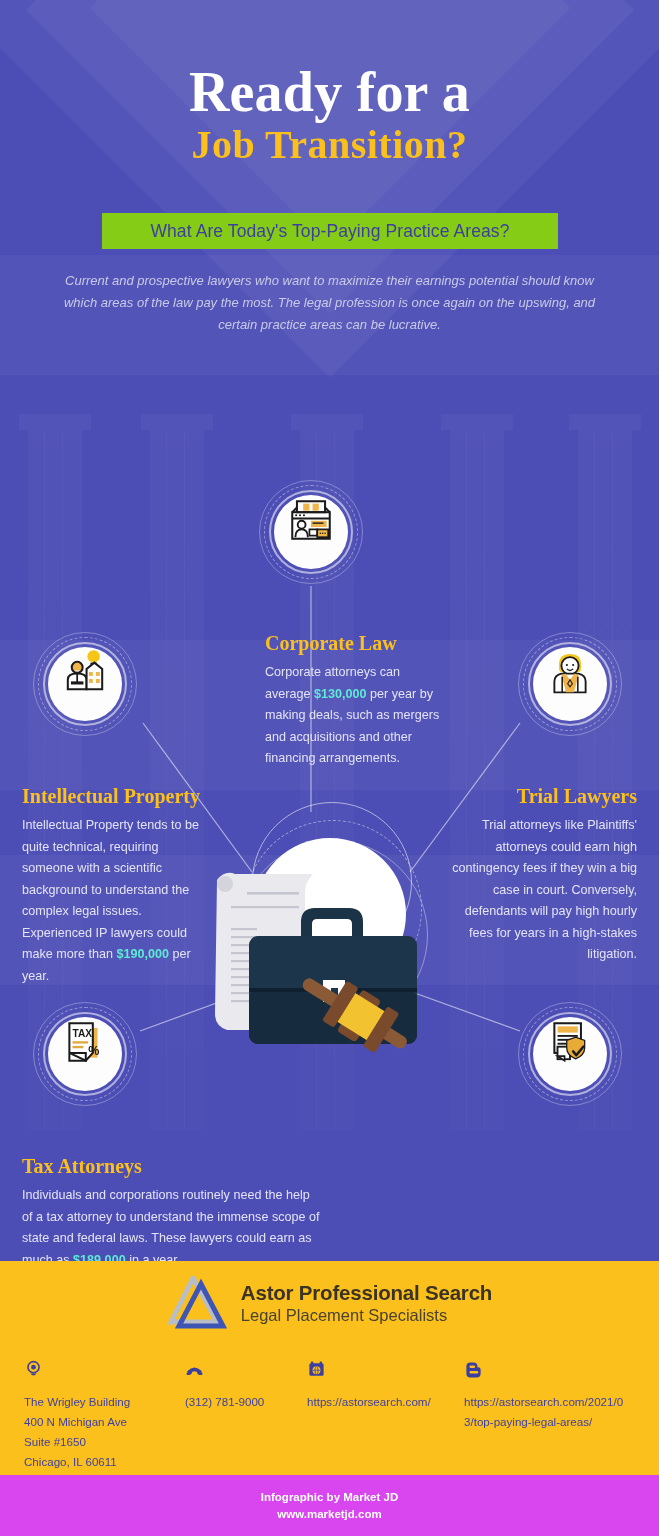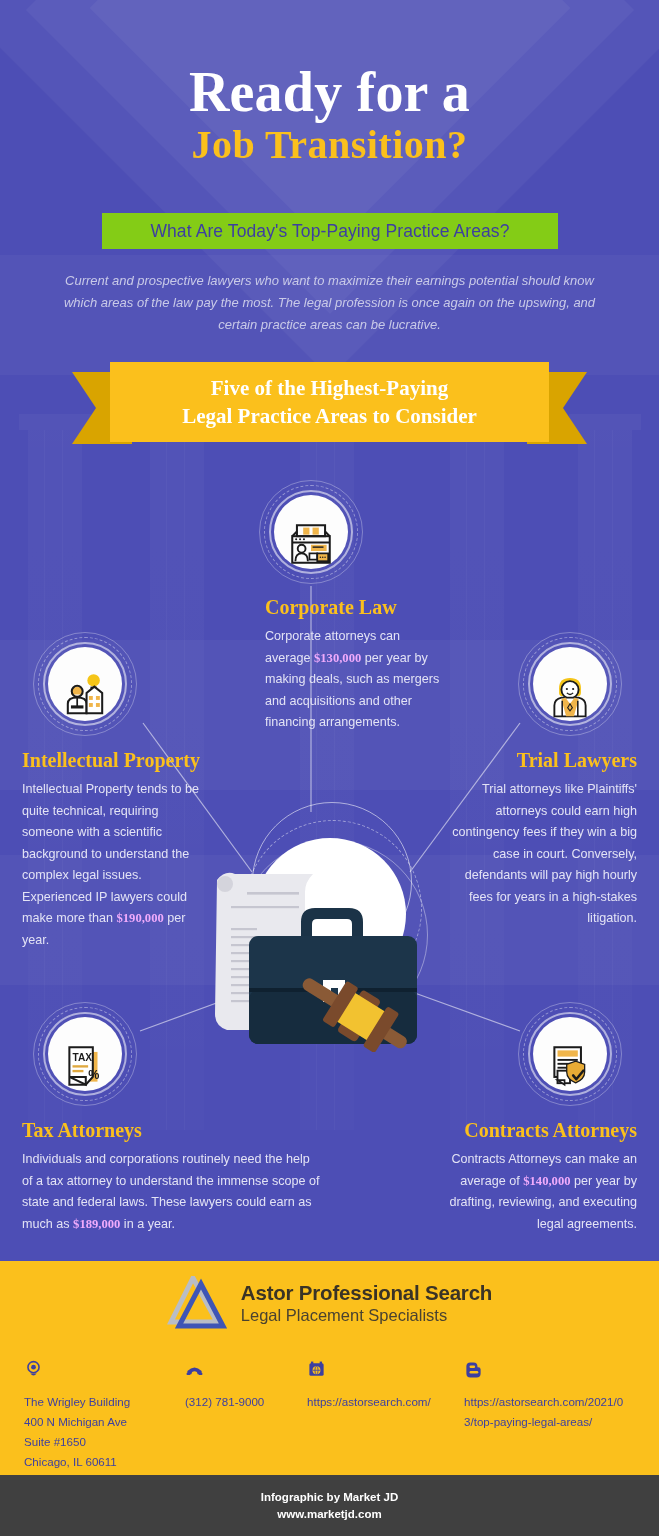--- a/index.html
+++ b/index.html
@@ -54,44 +54,44 @@
   .ring-solid{border:1.4px solid rgba(255,255,255,0.55);}
   .ring-dash{border:1.4px dashed rgba(255,255,255,0.45);}
   .white-disc{position:absolute;border-radius:50%;background:#fff;}
 
   
   .node{position:absolute;width:104px;height:104px;}
   .node .halo{position:absolute;inset:0;border-radius:50%;border:1.3px solid rgba(255,255,255,.30);}
   .node .halo2{position:absolute;inset:5px;border-radius:50%;border:1.3px dashed rgba(255,255,255,.40);}
   .node .halo3{position:absolute;inset:10px;border-radius:50%;border:2.4px solid rgba(255,255,255,.55);}
   .node .disc{position:absolute;inset:15px;border-radius:50%;background:#fdfdfd;
-              display:flex;align-items:flex-end;justify-content:center;}
+              display:flex;align-items:flex-start;justify-content:center;}
   .node .disc svg{width:50px;height:50px;}
 
   
-  .blk{position:absolute;}
+  .blk{position:absolute;margin-top:36px;}
   .blk h3{margin:0 0 6px 0;font-family:"Liberation Serif",serif;font-weight:bold;
           color:#fbc01c;font-size:20px;line-height:25px;}
   .blk p{margin:0;color:#e3e3f5;font-size:12.6px;line-height:21.5px;}
-  .blk b{color:#f0abfc;font-weight:bold;font-family:Liberation Serif, serif;}
+  .blk b{color:#5eead4;font-weight:bold;}
 
   
   .yellow{position:absolute;left:0;right:0;top:1261px;height:214px;background:#fbc01c;}
   .brand{position:absolute;left:0;right:0;top:1272px;height:62px;
          display:flex;align-items:center;justify-content:center;gap:14px;}
   .brand .logo{width:60px;height:54px;}
   .brand .bt1{font-size:20.5px;font-weight:bold;color:#3a3326;line-height:24px;letter-spacing:-.2px;}
   .brand .bt2{font-size:16.5px;color:#4a4230;line-height:21px;}
 
   .contacts{position:absolute;left:0;right:0;top:1360px;height:110px;padding-left:15px;}
   .ci{position:absolute;top:0;}
   .ci .gi{width:19px;height:19px;margin-bottom:9px;}
   .ci .ctxt{color:#3d3fa0;font-size:11.6px;line-height:20px;}
 
-  .botbar{position:absolute;left:0;right:0;top:1475px;height:61px;background:#404040;
+  .botbar{position:absolute;left:0;right:0;top:1475px;height:61px;background:#d946ef;
           display:flex;flex-direction:column;align-items:center;justify-content:center;}
   .botbar div{color:#ffffff;font-size:11.5px;font-weight:bold;line-height:17px;}
   .goldrule{position:absolute;left:0;right:0;top:1475px;height:2px;background:#8a6a10;}
 </style>
 </head>
 <body>
 
 <div class="page">
 
   <div class="bg-layer">
@@ -129,28 +129,20 @@
     <div class="t1">Ready for a</div>
     <div class="t2">Job Transition?</div>
   </div>
 
   <div class="subbox">
     <span>What Are Today's Top-Paying Practice Areas?</span>
   </div>
 
   <div class="lead">Current and prospective lawyers who want to maximize their earnings potential should know which areas of the law pay the most. The legal profession is once again on the upswing, and certain practice areas can be lucrative.</div>
 
-  <div class="ribbon-wrap">
-    <div class="rb-tail l"></div>
-    <div class="rb-tail r"></div>
-    <div class="rb-main">
-      <div>Five of  the Highest-Paying</div>
-      <div>Legal Practice Areas to Consider</div>
-    </div>
-  </div>
 
   <svg width="659" height="1536" style="position:absolute;left:0;top:0;pointer-events:none;">
     <line x1="311" y1="586" x2="311" y2="812" stroke="rgba(255,255,255,.55)" stroke-width="1.2"></line>
     <line x1="143" y1="723" x2="252" y2="872" stroke="rgba(255,255,255,.55)" stroke-width="1.2"></line>
     <line x1="520" y1="723" x2="410" y2="872" stroke="rgba(255,255,255,.55)" stroke-width="1.2"></line>
     <line x1="140" y1="1031" x2="252" y2="990" stroke="rgba(255,255,255,.55)" stroke-width="1.2"></line>
     <line x1="520" y1="1031" x2="412" y2="992" stroke="rgba(255,255,255,.55)" stroke-width="1.2"></line>
   </svg>
 
   <div>
@@ -318,24 +310,20 @@
   <div class="blk" style="left:452px;top:748px;width:185px;text-align:right;">
     <h3>Trial Lawyers</h3>
     <p><span>Trial attorneys like Plaintiffs' attorneys could earn high contingency fees if they win a big case in court. Conversely, defendants will pay high hourly fees for years in a high-stakes litigation.</span><b></b><span></span></p>
   </div>
 
   <div class="blk" style="left:22px;top:1118px;width:300px;">
     <h3>Tax Attorneys</h3>
     <p><span>Individuals and corporations routinely need the help of a tax attorney to understand the immense scope of state and federal laws. These lawyers could earn as much as </span><b>$189,000</b><span> in a year.</span></p>
   </div>
 
-  <div class="blk" style="left:437px;top:1118px;width:200px;text-align:right;">
-    <h3>Contracts Attorneys</h3>
-    <p><span>Contracts Attorneys can make an average of </span><b>$140,000</b><span> per year by drafting, reviewing, and executing legal agreements.</span></p>
-  </div>
 
   <div class="yellow"></div>
 
   <div class="brand">
     <svg class="logo" viewBox="0 0 60 54">
       <path d="M26 2 L50 46 L4 46 Z" fill="none" stroke="#b9bdc6" stroke-width="5"></path>
       <path d="M34 8 L56 50 L12 50 Z" fill="none" stroke="#3f55b5" stroke-width="5"></path>
     </svg>
     <div>
       <div class="bt1">Astor Professional Search</div>

